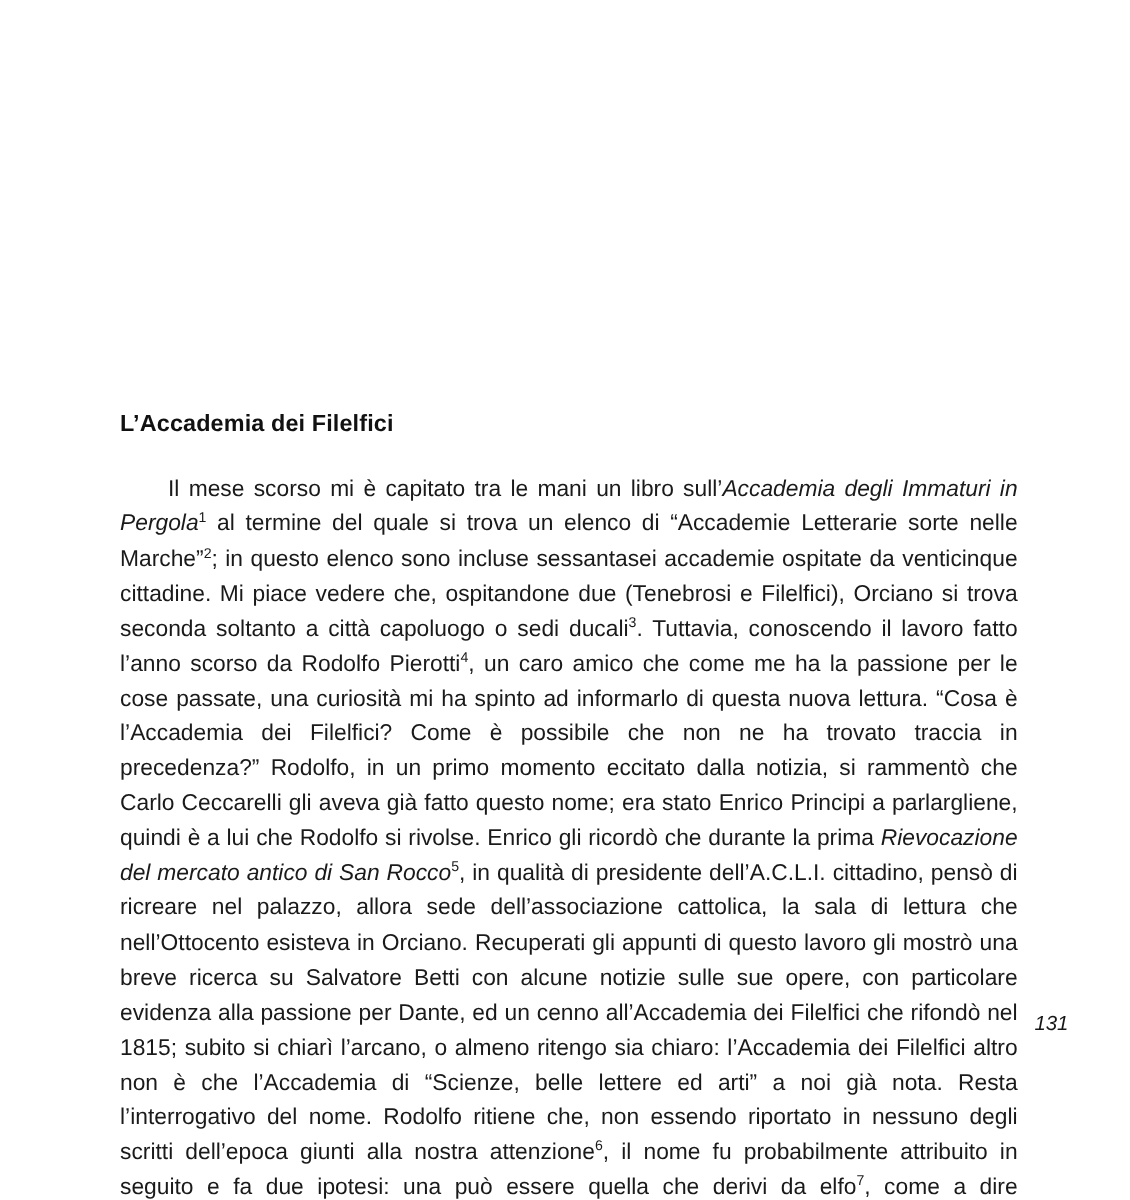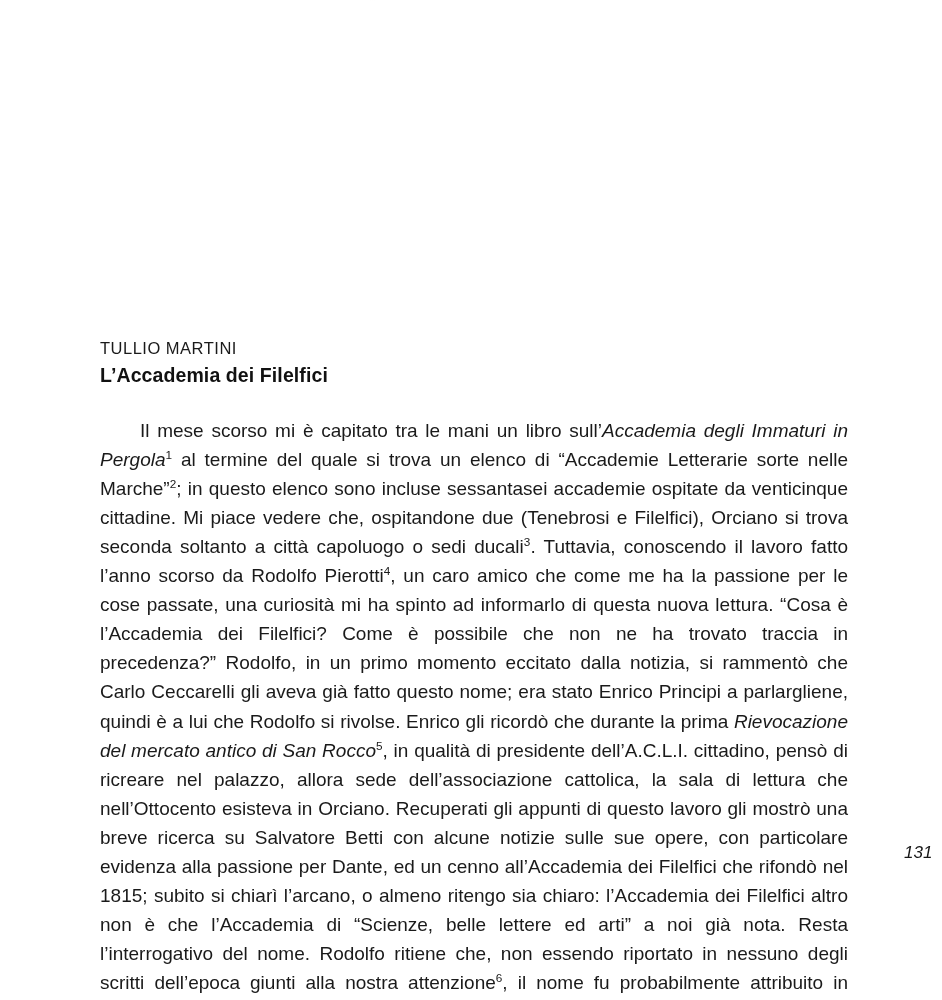--- a/index.html
+++ b/index.html
@@ -109,39 +109,37 @@
   }
 
   
   #page-folio {
     position: absolute;
     left: 862px;
     top: 843px;
     font-size: 17px;
     font-style: italic;
     color: #161616;
-    margin-left: 42px;
   }
 </style>
 </head>
 <body>
 
 <div id="page">
 
   <div id="banner-layer">
     <div class="banner-strip">
       <div class="banner-strip-inner"></div>
       <div class="banner-text">
         
         
       </div>
     </div>
   </div>
 
   <div id="content">
-    <div class="author-name">TULLIO MARTINI</div>
     <div class="article-title">L’Accademia dei Filelfici</div>
     <div class="body-paragraph">Il mese scorso mi è capitato tra le mani un libro sull’<i>Accademia degli Immaturi in Pergola</i><sup>1</sup> al termine del quale si trova un elenco di “Accademie Letterarie sorte nelle Marche”<sup>2</sup>; in questo elenco sono incluse sessantasei accademie ospitate da venticinque cittadine. Mi piace vedere che, ospitandone due (Tenebrosi e Filelfici), Orciano si trova seconda soltanto a città capoluogo o sedi ducali<sup>3</sup>. Tuttavia, conoscendo il lavoro fatto l’anno scorso da Rodolfo Pierotti<sup>4</sup>, un caro amico che come me ha la passione per le cose passate, una curiosità mi ha spinto ad informarlo di questa nuova lettura. “Cosa è l’Accademia dei Filelfici? Come è possibile che non ne ha trovato traccia in precedenza?” Rodolfo, in un primo momento eccitato dalla notizia, si rammentò che Carlo Ceccarelli gli aveva già fatto questo nome; era stato Enrico Principi a parlargliene, quindi è a lui che Rodolfo si rivolse. Enrico gli ricordò che durante la prima <i>Rievocazione del mercato antico di San Rocco</i><sup>5</sup>, in qualità di presidente dell’A.C.L.I. cittadino, pensò di ricreare nel palazzo, allora sede dell’associazione cattolica, la sala di lettura che nell’Ottocento esisteva in Orciano. Recuperati gli appunti di questo lavoro gli mostrò una breve ricerca su Salvatore Betti con alcune notizie sulle sue opere, con particolare evidenza alla passione per Dante, ed un cenno all’Accademia dei Filelfici che rifondò nel 1815; subito si chiarì l’arcano, o almeno ritengo sia chiaro: l’Accademia dei Filelfici altro non è che l’Accademia di “Scienze, belle lettere ed arti” a noi già nota. Resta l’interrogativo del nome. Rodolfo ritiene che, non essendo riportato in nessuno degli scritti dell’epoca giunti alla nostra attenzione<sup>6</sup>, il nome fu probabilmente attribuito in seguito e fa due ipotesi: una può essere quella che derivi da elfo<sup>7</sup>, come a dire associazione di giovani vivaci, spiritelli, l’al-</div>
   </div>
 
   <div id="page-folio">131</div>
 
 </div>
 
 </body></html>

